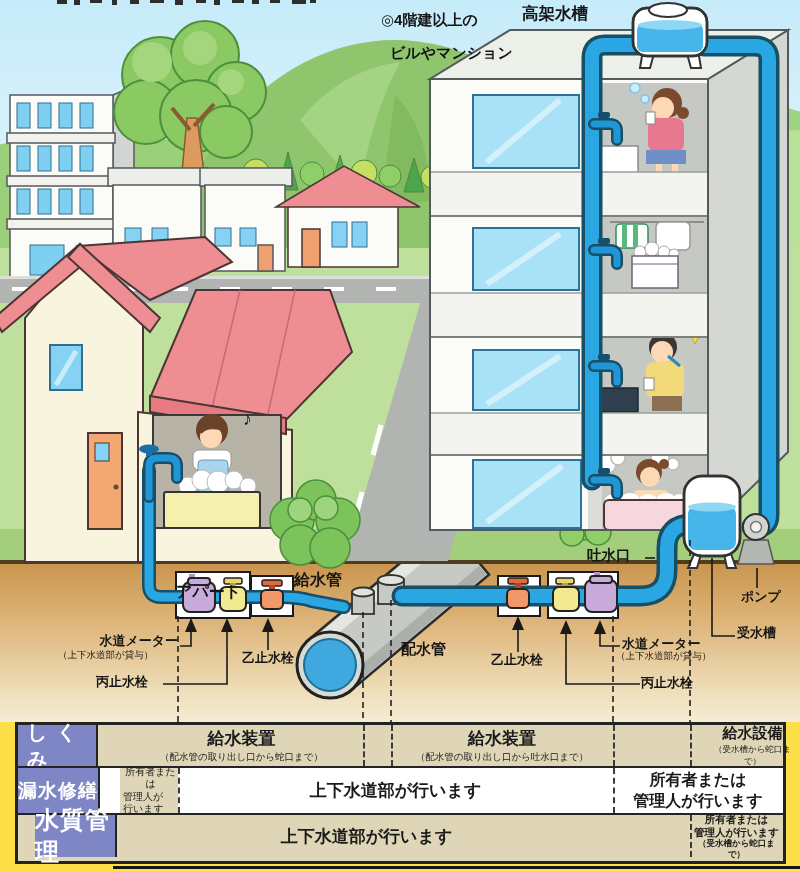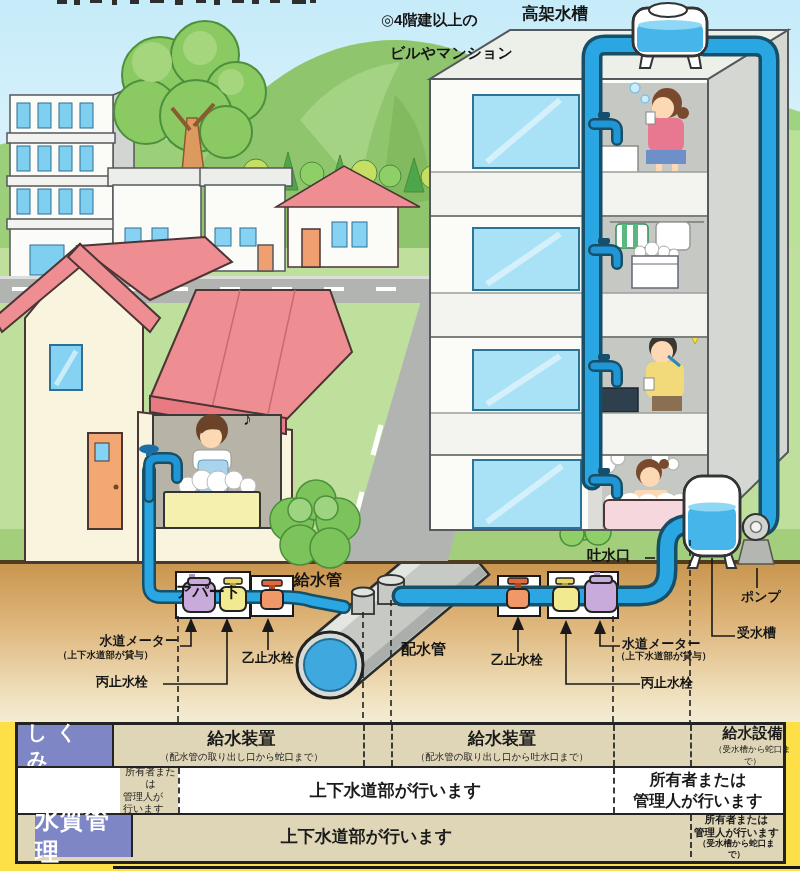--- a/index.html
+++ b/index.html
@@ -1,35 +1,35 @@
 <!DOCTYPE html>
 <html><head>
 <meta charset="utf-8">
 <style>
   html,body{margin:0;padding:0;background:#fff;}
   .stage{position:relative;width:800px;height:871px;overflow:hidden;background:#fde047;
          font-family:"Liberation Sans","DejaVu Sans",sans-serif;}
   .scene{position:absolute;left:0;top:0;}
   .lbl{position:absolute;color:#151515;font-weight:600;white-space:nowrap;line-height:1.05;}
-  .lbl.small{font-weight:700;}
+  .lbl.small{font-weight:400;}
   
   .po{fill:none;stroke:#174f66;stroke-width:21;stroke-linecap:round;stroke-linejoin:round;}
   .pi{fill:none;stroke:#2aa7e2;stroke-width:14;stroke-linecap:round;stroke-linejoin:round;}
   .po2{fill:none;stroke:#174f66;stroke-width:14;stroke-linecap:round;stroke-linejoin:round;}
   .pi2{fill:none;stroke:#2aa7e2;stroke-width:9;stroke-linecap:round;stroke-linejoin:round;}
   .fo{fill:none;stroke:#174f66;stroke-width:12;stroke-linecap:round;stroke-linejoin:round;}
   .fi{fill:none;stroke:#2196d6;stroke-width:7;stroke-linecap:round;stroke-linejoin:round;}
   .dash{stroke:#222;stroke-width:1.6;stroke-dasharray:6 4;fill:none;}
   .ptr{stroke:#1a1a1a;stroke-width:1.6;fill:none;}
   .arr{fill:#1a1a1a;}
   
   .tbl{position:absolute;left:15px;top:722px;width:771px;height:142px;border:3px solid #232323;
        box-sizing:border-box;background:#ded6b6;}
   .trow{position:relative;width:100%;box-sizing:border-box;}
-  .thead{position:absolute;left:0;top:0;bottom:0;width:96px;background:#7e86c6;color:#fff;
+  .thead{position:absolute;left:0;top:0;bottom:0;width:80px;background:#7e86c6;color:#fff;
          display:flex;align-items:center;justify-content:center;border-right:2px solid #232323;
          font-weight:bold;}
   .cell{position:absolute;top:0;bottom:0;display:flex;flex-direction:column;align-items:center;justify-content:center;
         text-align:center;color:#1a1a1a;}
   .vd{position:absolute;top:0;bottom:0;width:0;border-left:2px dashed #3a3a3a;}
   .t-title{font-size:17px;font-weight:bold;}
   .t-note{font-size:9.5px;margin-top:1px;}
   .t-main{font-size:17px;font-weight:bold;}
   .bbar{position:absolute;left:113px;top:866px;width:687px;height:3px;background:#161616;}
 </style>
@@ -526,20 +526,21 @@
       <div class="t-title" style="font-size:15px;">給水設備</div>
       <div class="t-note" style="font-size:8.5px;">（受水槽から蛇口まで）</div>
     </div>
     <div class="vd" style="left:345px;"></div>
         <div class="vd" style="left:373px;"></div>
     <div class="vd" style="left:595px;"></div>
         <div class="vd" style="left:672px;"></div>
   </div>
 
   <div class="trow" style="height:47px;border-top:2px solid #232323;background:#fff;">
+    <div class="thead" style="font-size:19px;letter-spacing:1px;">漏水修繕</div>
     <div class="cell" style="left:102px;width:58px;background:#ded6b6;font-size:10px;line-height:1.25;align-items:flex-start;padding-left:3px;box-sizing:border-box;">
       <div>所有者または</div>
       <div>管理人が</div>
       <div>行います</div>
     </div>
     <div class="cell t-main" style="left:160px;width:435px;">上下水道部が行います</div>
     <div class="cell" style="left:595px;width:170px;font-size:16px;font-weight:bold;line-height:1.3;">
       <div>所有者または</div>
       <div>管理人が行います</div>
     </div>

